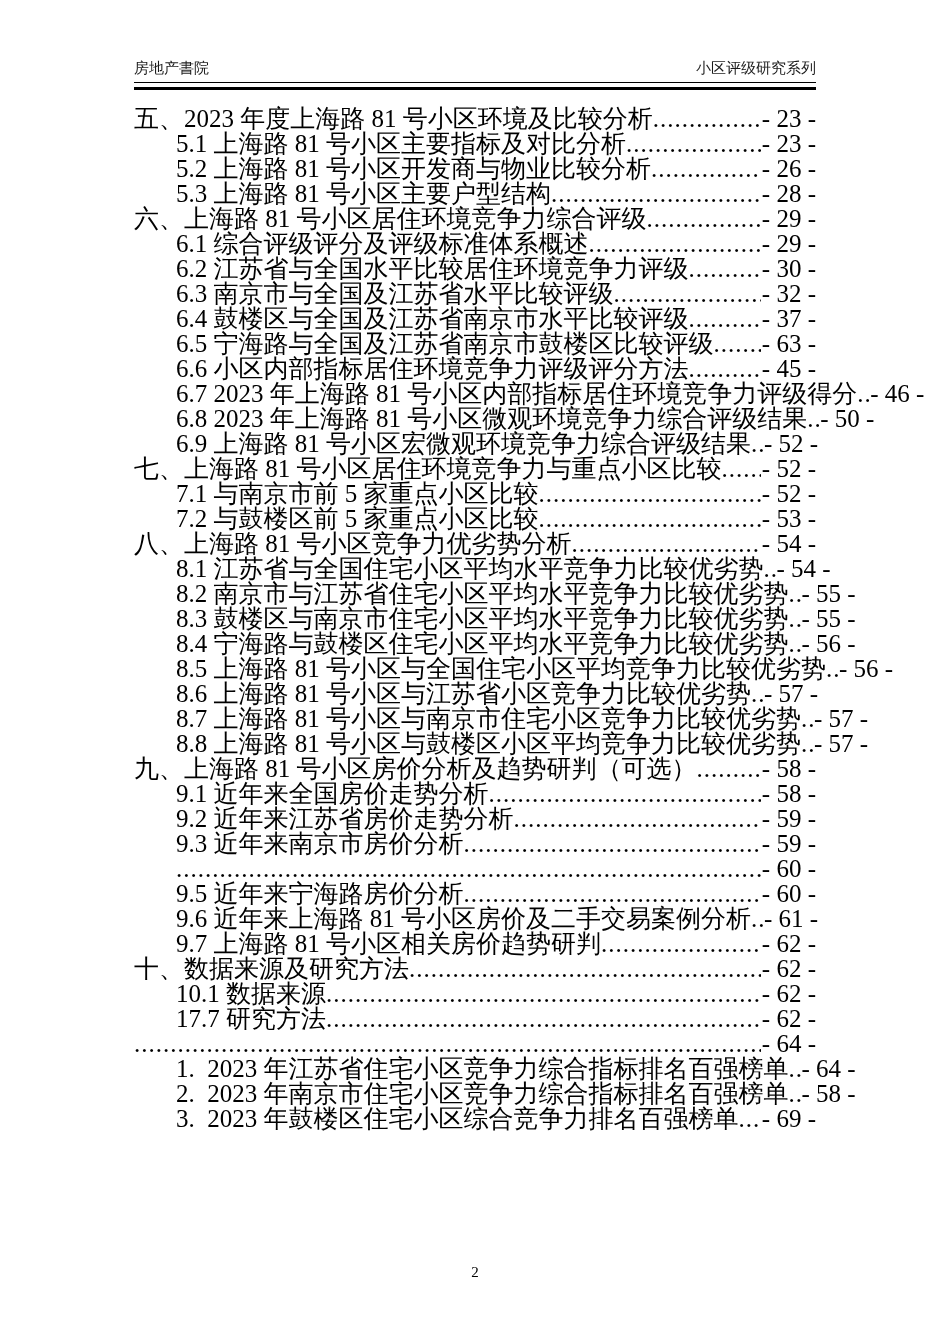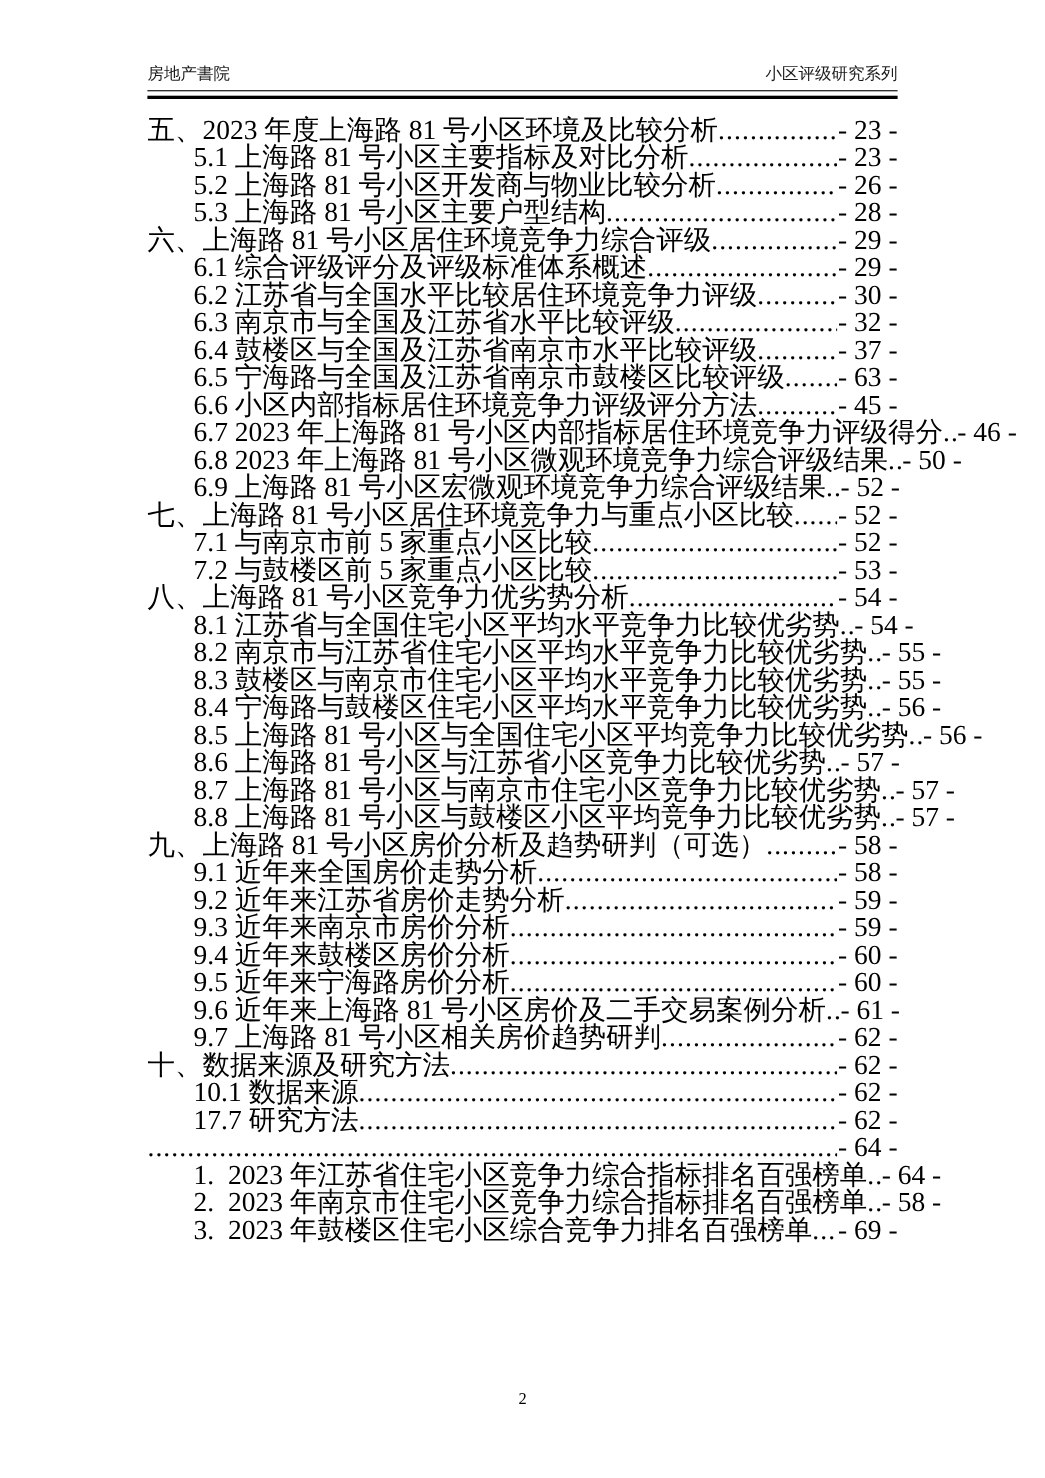--- a/index.html
+++ b/index.html
@@ -222,21 +222,20 @@
     <span class="toc-title">9.2 近年来江苏省房价走势分析</span>
     <span class="toc-dots"></span>
     <span class="toc-page">- 59 -</span>
   </div>
       <div class="toc-row level-2">
     <span class="toc-title">9.3 近年来南京市房价分析</span>
     <span class="toc-dots"></span>
     <span class="toc-page">- 59 -</span>
   </div>
       <div class="toc-row level-2">
-    <span class="toc-title">9.4 近年来鼓楼区房价分析</span>
     <span class="toc-dots"></span>
     <span class="toc-page">- 60 -</span>
   </div>
       <div class="toc-row level-2">
     <span class="toc-title">9.5 近年来宁海路房价分析</span>
     <span class="toc-dots"></span>
     <span class="toc-page">- 60 -</span>
   </div>
       <div class="toc-row level-2">
     <span class="toc-title">9.6 近年来上海路 81 号小区房价及二手交易案例分析</span>

